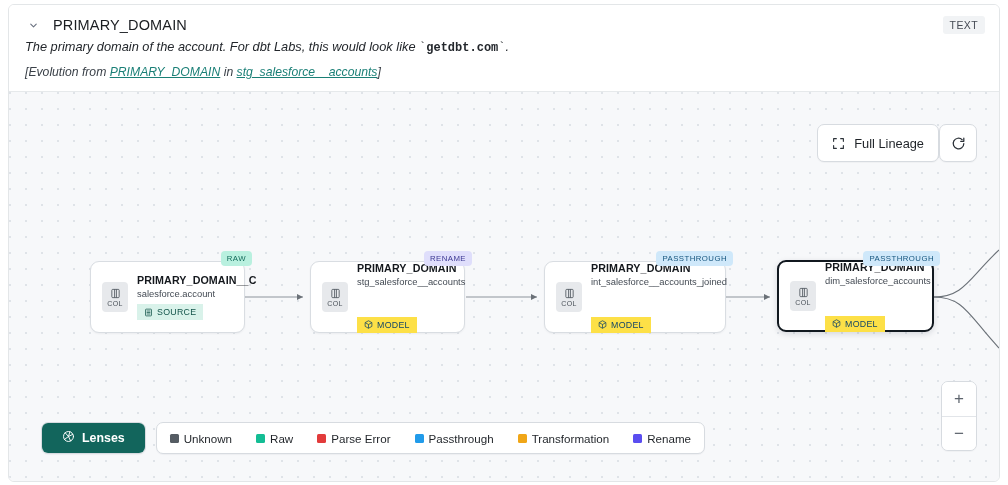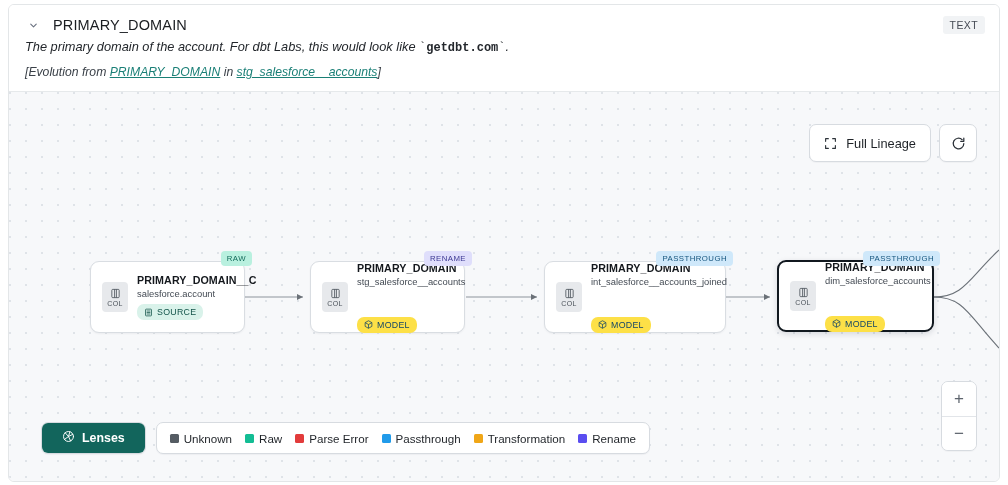--- a/index.html
+++ b/index.html
@@ -127,21 +127,20 @@
     background-size: 16px 16px;
     overflow: hidden;
   }
 
   
   .canvas-controls {
     position: absolute;
     right: 22px;
     top: 32px;
     display: flex;
-    gap: 8px;
     align-items: center;
   }
   .ctl-btn {
     height: 38px;
     background: #ffffff;
     border: 1px solid #d7dbe0;
     border-radius: 7px;
     display: flex;
     align-items: center;
     gap: 9px;
@@ -239,21 +238,21 @@
     white-space: nowrap;
   }
   .node-kind {
     margin-top: 3px;
     display: inline-flex;
     align-items: center;
     gap: 4px;
     font-size: 8.8px;
     letter-spacing: 0.3px;
     padding: 3px 7px;
-    border-radius: 7px;
+    border-radius: 0;
     width: fit-content;
   }
   .kind-source { background: #d9f2ea; color: #13544a; }
   .kind-model  { background: #fde047; color: #144667; margin-top: 28px; }
   .node-kind svg { display: block; }
 
   
   .node-tag {
     position: absolute;
     top: -11px;
@@ -308,21 +307,21 @@
     font-size: 12.6px;
     color: #1f2328;
     cursor: pointer;
     background: #ffffff;
   }
   .evolution-btn svg { display: block; }
 
   .legend {
     display: flex;
     align-items: center;
-    gap: 13px;
+    gap: 24px;
     height: 32px;
     background: #ffffff;
     border: 1px solid #d7dbe0;
     border-radius: 7px;
     padding: 0 13px;
     box-shadow: 0 1px 1px rgba(16,24,40,0.04);
   }
   .legend-item {
     display: flex;
     align-items: center;

